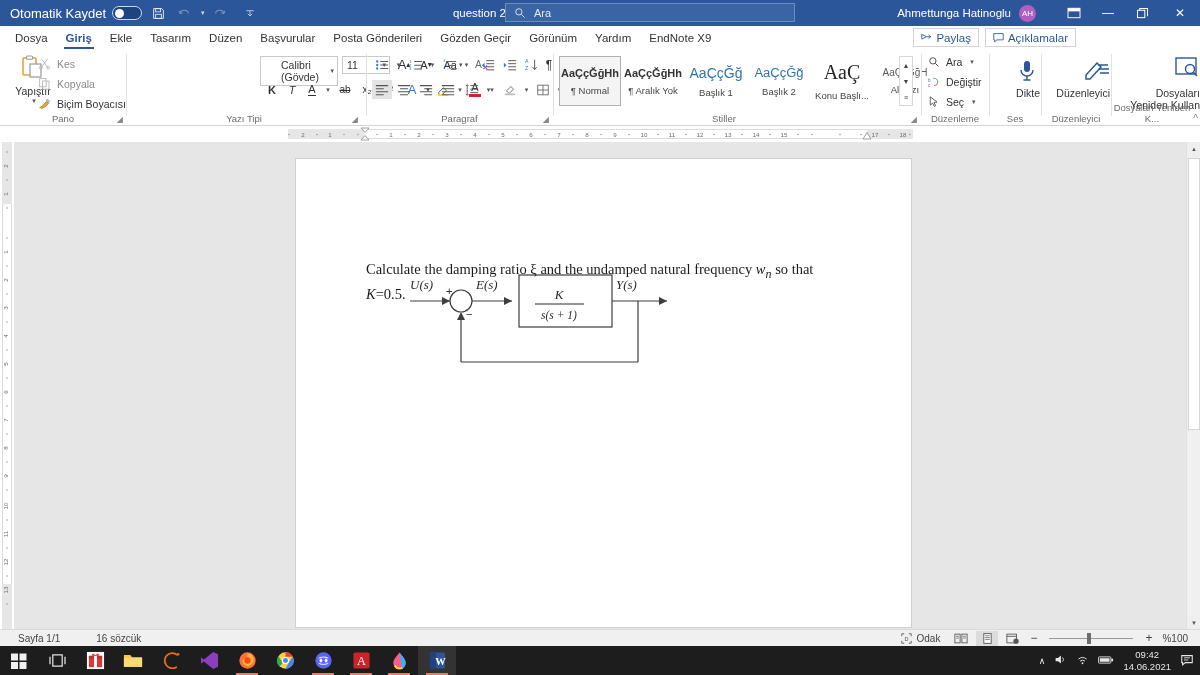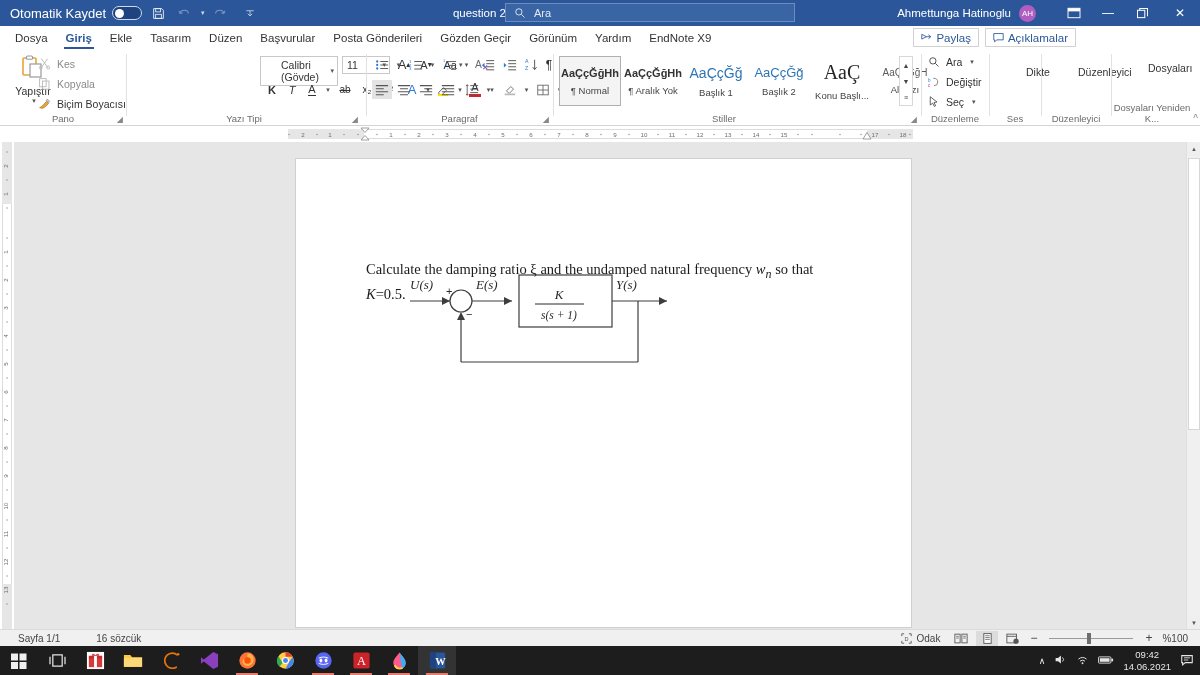--- a/index.html
+++ b/index.html
@@ -134,22 +134,22 @@
   .stylebox.sel { border: 1px solid #b0b0b0; background: #f4f4f4; }
   .stylebox .preview { font-size: 12px; color: #333; white-space: nowrap; font-weight: bold; }
   .stylebox .sname { font-size: 9.5px; color: #444; margin-top: 6px; white-space: nowrap; }
   .gal-scroll {
     position: absolute; top: 6px; width: 14px; height: 50px;
     border: 1px solid #d8d8d8; background: #fff;
     display: flex; flex-direction: column; justify-content: space-around; align-items: center;
     font-size: 7px; color: #444;
   }
   .big-label {
-    position: absolute; display: flex; flex-direction: row; align-items: center;
-    font-size: 10.5px; color: #333; text-align: center; line-height: 1.15; gap: 36px;
+    position: absolute; display: flex; flex-direction: column; align-items: flex-end;
+    font-size: 10.5px; color: #333; text-align: center; line-height: 1.15;
   }
 
   
   .hruler {
     position: absolute; top: 126px; left: 0; width: 1200px; height: 16px;
     background: #fff; font-size: 7.5px; color: #666;
   }
   .hr-strip { position: absolute; top: 3px; height: 10px; background: #e6e6e6; }
   .hr-white { position: absolute; top: 3px; height: 10px; background: #fff; border-top:1px solid #dcdcdc; border-bottom:1px solid #dcdcdc;}
   .hr-ticks { position: absolute; top: 3px; left: 0; width: 1200px; height: 11px; }
@@ -647,21 +647,21 @@
     </div>
     <div class="vsep" style="left:1111px"></div>
 
     <div class="rgroup" style="left:1112px; width:88px;">
       <div class="big-label" style="left:0; top:6px; width:88px;">
         <svg width="26" height="24" viewBox="0 0 26 24">
           <rect x="2" y="2" width="20" height="16" fill="none" stroke="#2b579a" stroke-width="1.4"></rect>
           <circle cx="16" cy="13" r="4.5" fill="#fff" stroke="#2b579a" stroke-width="1.4"></circle>
           <path d="M19.3 16.3L23 20" stroke="#2b579a" stroke-width="1.6"></path>
         </svg>
-        <span style="margin-top:0">Dosyaları</span>
+        <span style="margin-top:7px">Dosyaları</span>
         <span>Yeniden Kullan</span>
       </div>
       <div class="glabel" style="width:80px">Dosyaları Yeniden K...</div>
       <div class="dialog-launcher" style="right:2px; font-size:10px">^</div>
     </div>
   </div>
 
   <div class="corner-l">∟</div>
 
   <div class="hruler">

